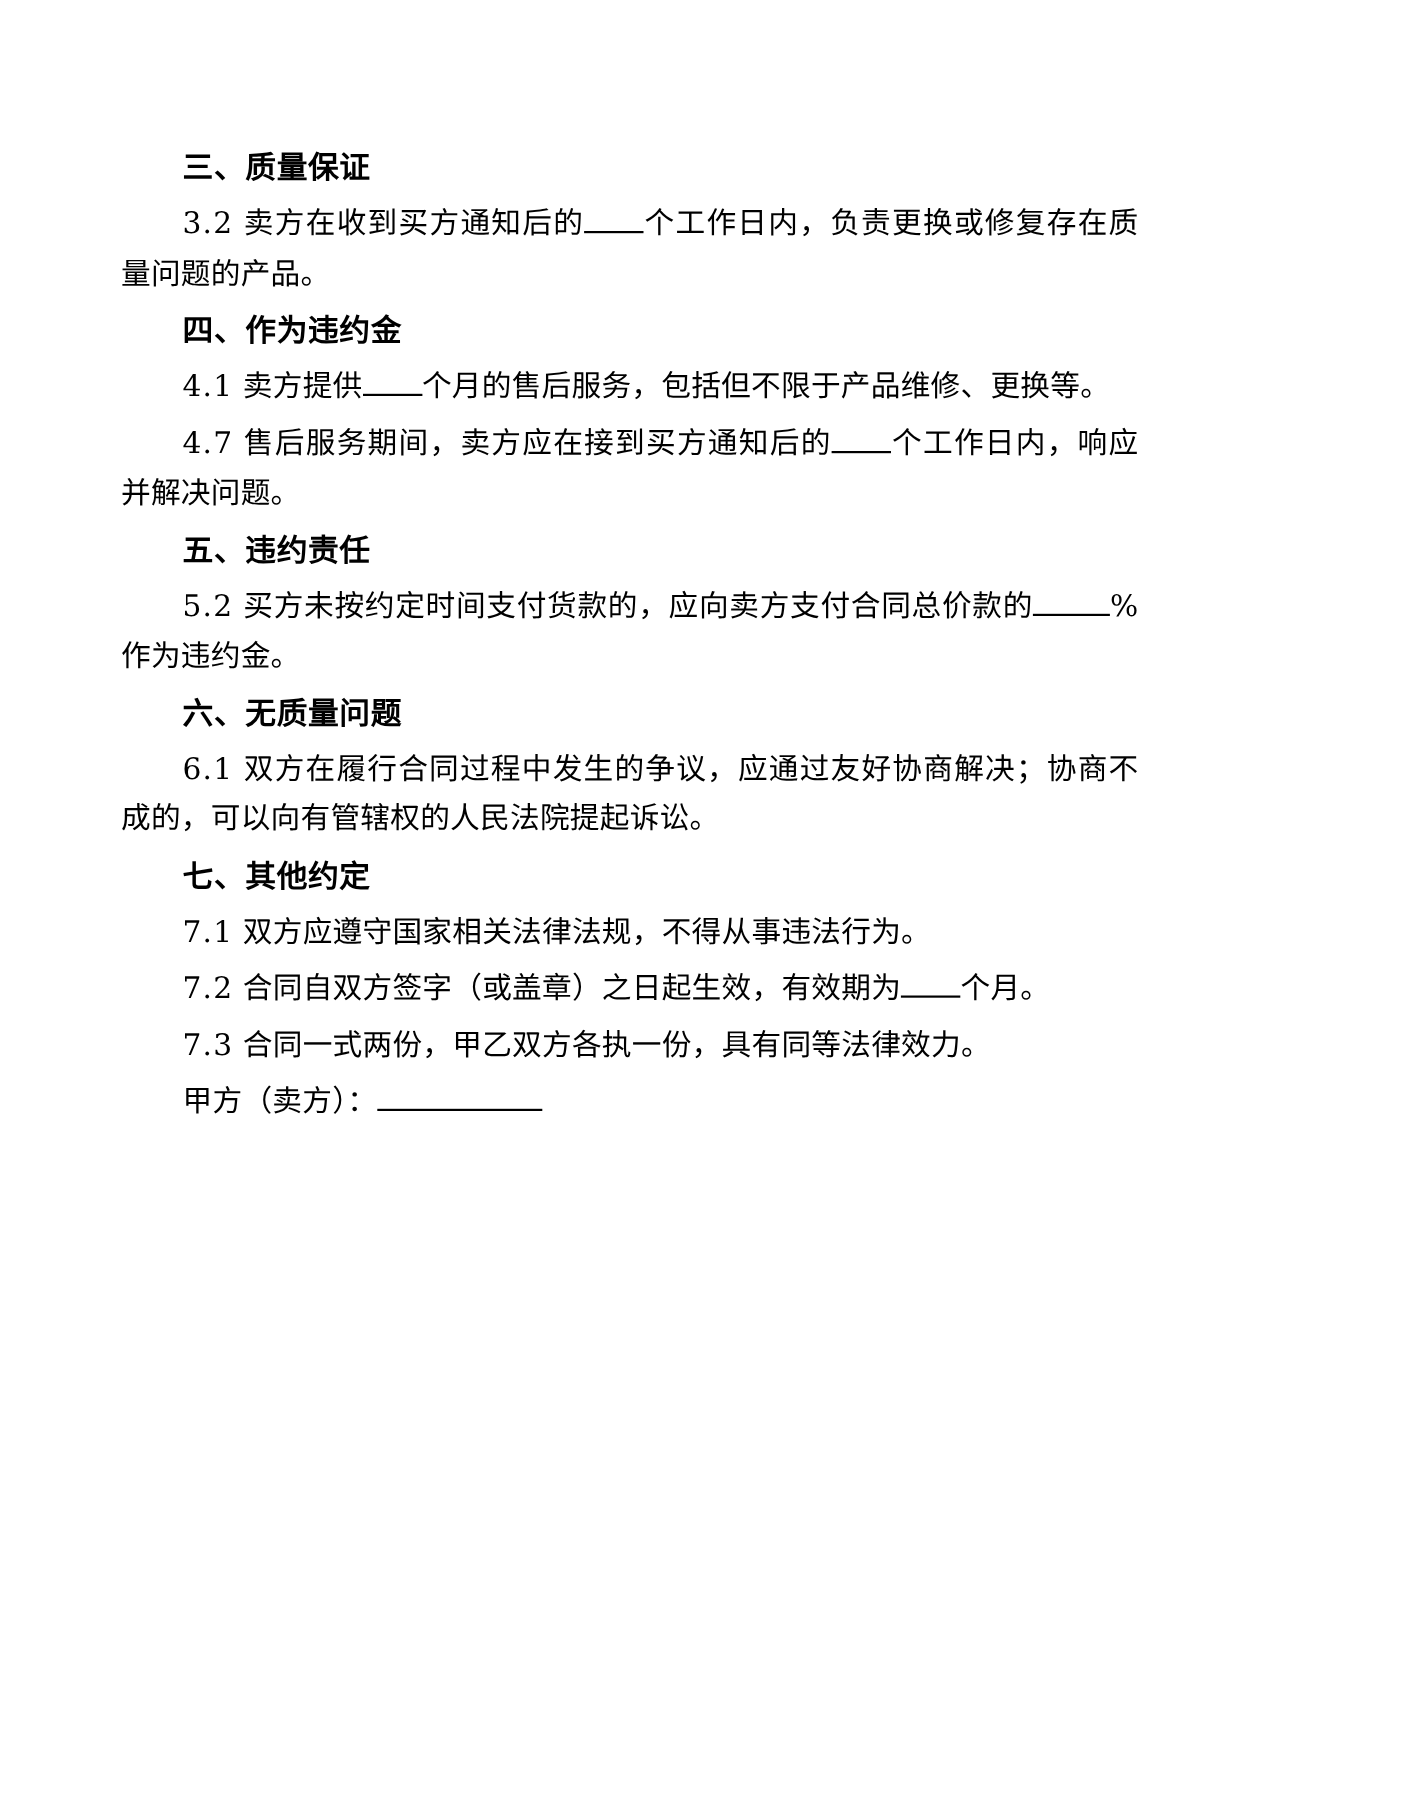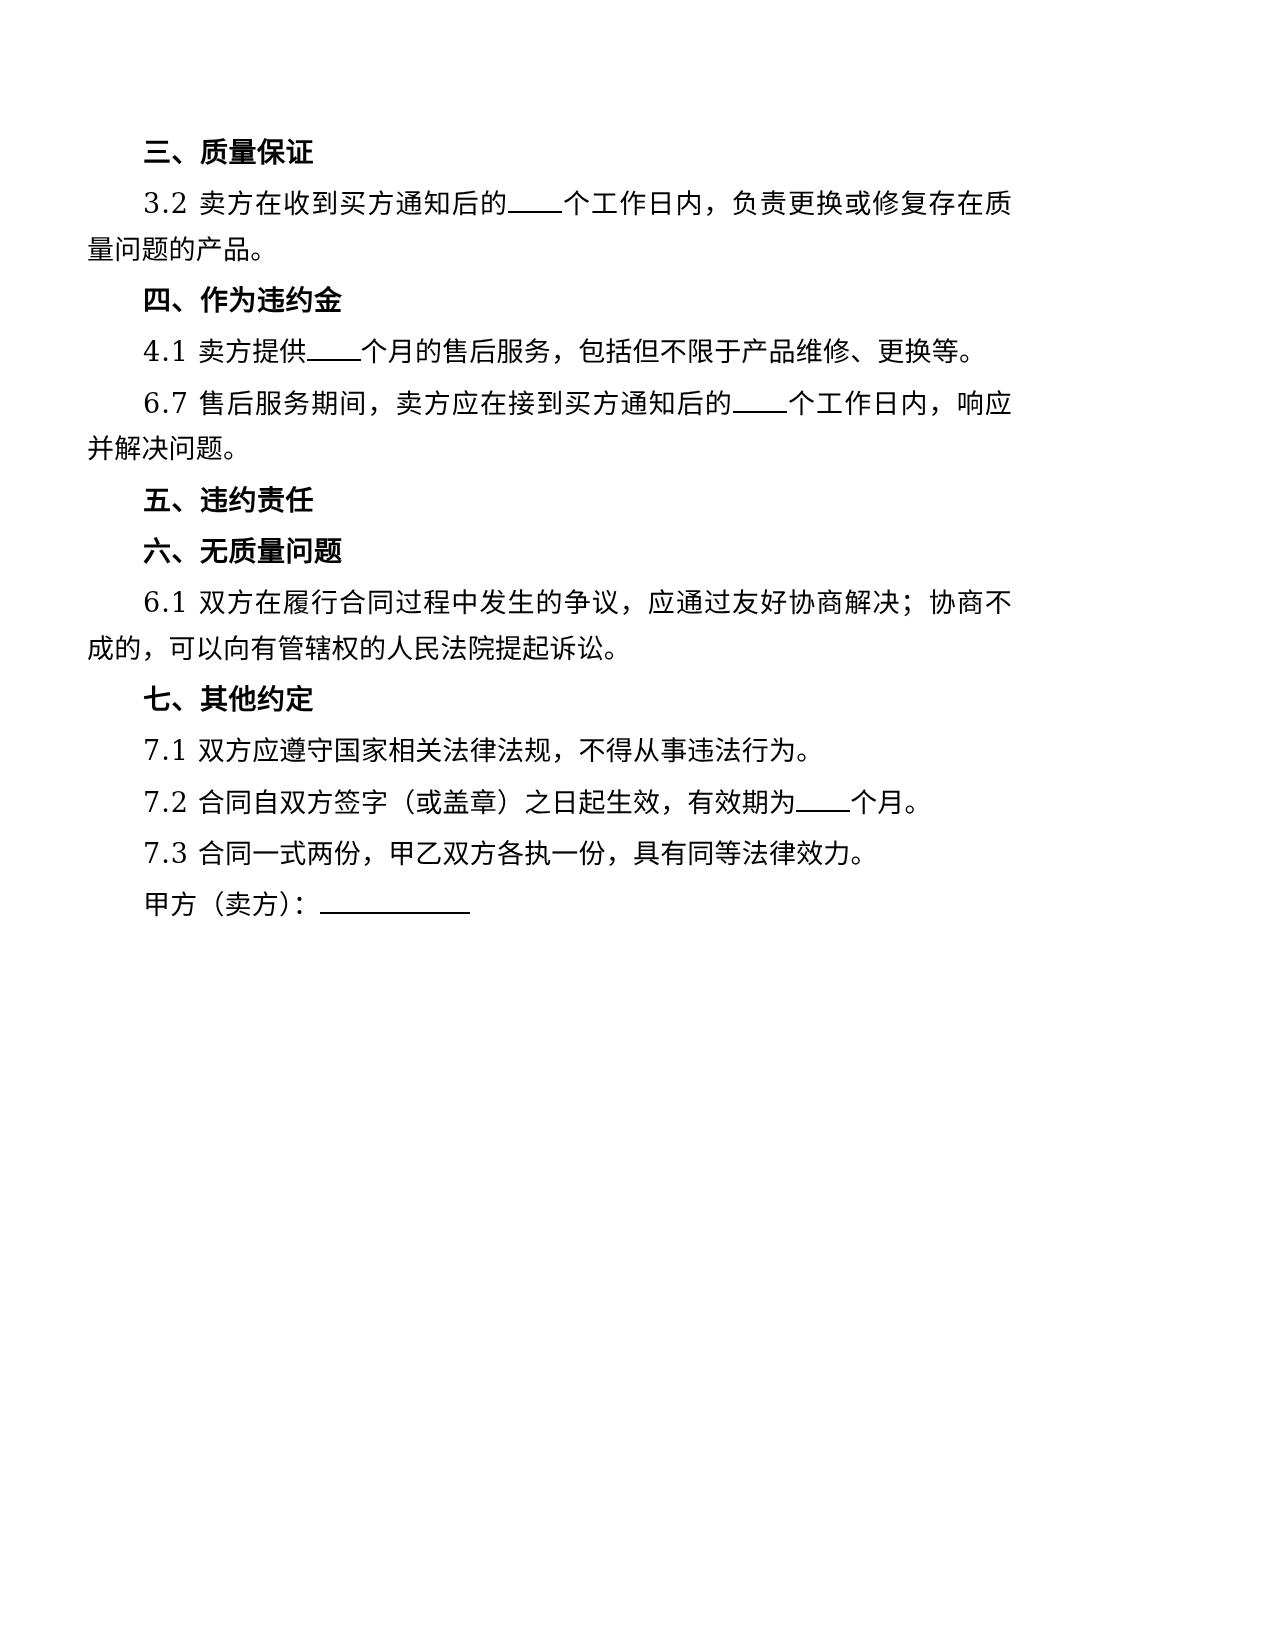--- a/index.html
+++ b/index.html
@@ -7,21 +7,21 @@
     padding: 0;
     background: #ffffff;
   }
   .page {
     width: 1275px;
     height: 1650px;
     margin: 0 auto;
     background: #ffffff;
     position: relative;
     box-sizing: border-box;
-    padding: 130px 175px 0 87px;
+    padding: 130px 175px 0 110px;
     font-family: "DejaVu Serif", "Liberation Serif", serif;
     color: #000000;
   }
   .doc-body {
     width: 925px;
   }
   .heading {
     font-family: "DejaVu Sans", "Liberation Sans", sans-serif;
     font-weight: bold;
     font-size: 28px;
@@ -59,23 +59,24 @@
 <body>
 
 <div class="page">
   <div class="doc-body">
 
     <p class="heading">三、质量保证</p>
     <p class="para"><span class="num">3.2</span>&nbsp;<span>卖方在收到买方通知后的</span><span class="blank b-sm"></span><span>个工作日内，负责更换或修复存在质量问题的产品。</span></p>
 
     <p class="heading">四、作为违约金</p>
     <p class="para"><span class="num">4.1</span>&nbsp;<span>卖方提供</span><span class="blank b-sm"></span><span>个月的售后服务，包括但不限于产品维修、更换等。</span></p>
-    <p class="para"><span class="num">6.7</span>&nbsp;<span>售后服务期间，卖方应在接到买方通知后的</span><span class="blank b-sm"></span><span>个工作日内，响应并解决问题。</span></p>
+    <p class="para"><span class="num">4.7</span>&nbsp;<span>售后服务期间，卖方应在接到买方通知后的</span><span class="blank b-sm"></span><span>个工作日内，响应并解决问题。</span></p>
 
     <p class="heading">五、违约责任</p>
+    <p class="para"><span class="num">5.2</span>&nbsp;<span>买方未按约定时间支付货款的，应向卖方支付合同总价款的</span><span class="blank b-md"></span><span>%作为违约金。</span></p>
 
     <p class="heading">六、无质量问题</p>
     <p class="para"><span class="num">6.1</span>&nbsp;<span>双方在履行合同过程中发生的争议，应通过友好协商解决；协商不成的，可以向有管辖权的人民法院提起诉讼。</span></p>
 
     <p class="heading">七、其他约定</p>
     <p class="para"><span class="num">7.1</span>&nbsp;<span>双方应遵守国家相关法律法规，不得从事违法行为。</span></p>
     <p class="para"><span class="num">7.2</span>&nbsp;<span>合同自双方签字（或盖章）之日起生效，有效期为</span><span class="blank b-sm"></span><span>个月。</span></p>
     <p class="para"><span class="num">7.3</span>&nbsp;<span>合同一式两份，甲乙双方各执一份，具有同等法律效力。</span></p>
 
     <p class="para sig"><span>甲方（卖方）：</span><span class="blank b-lg"></span></p>

